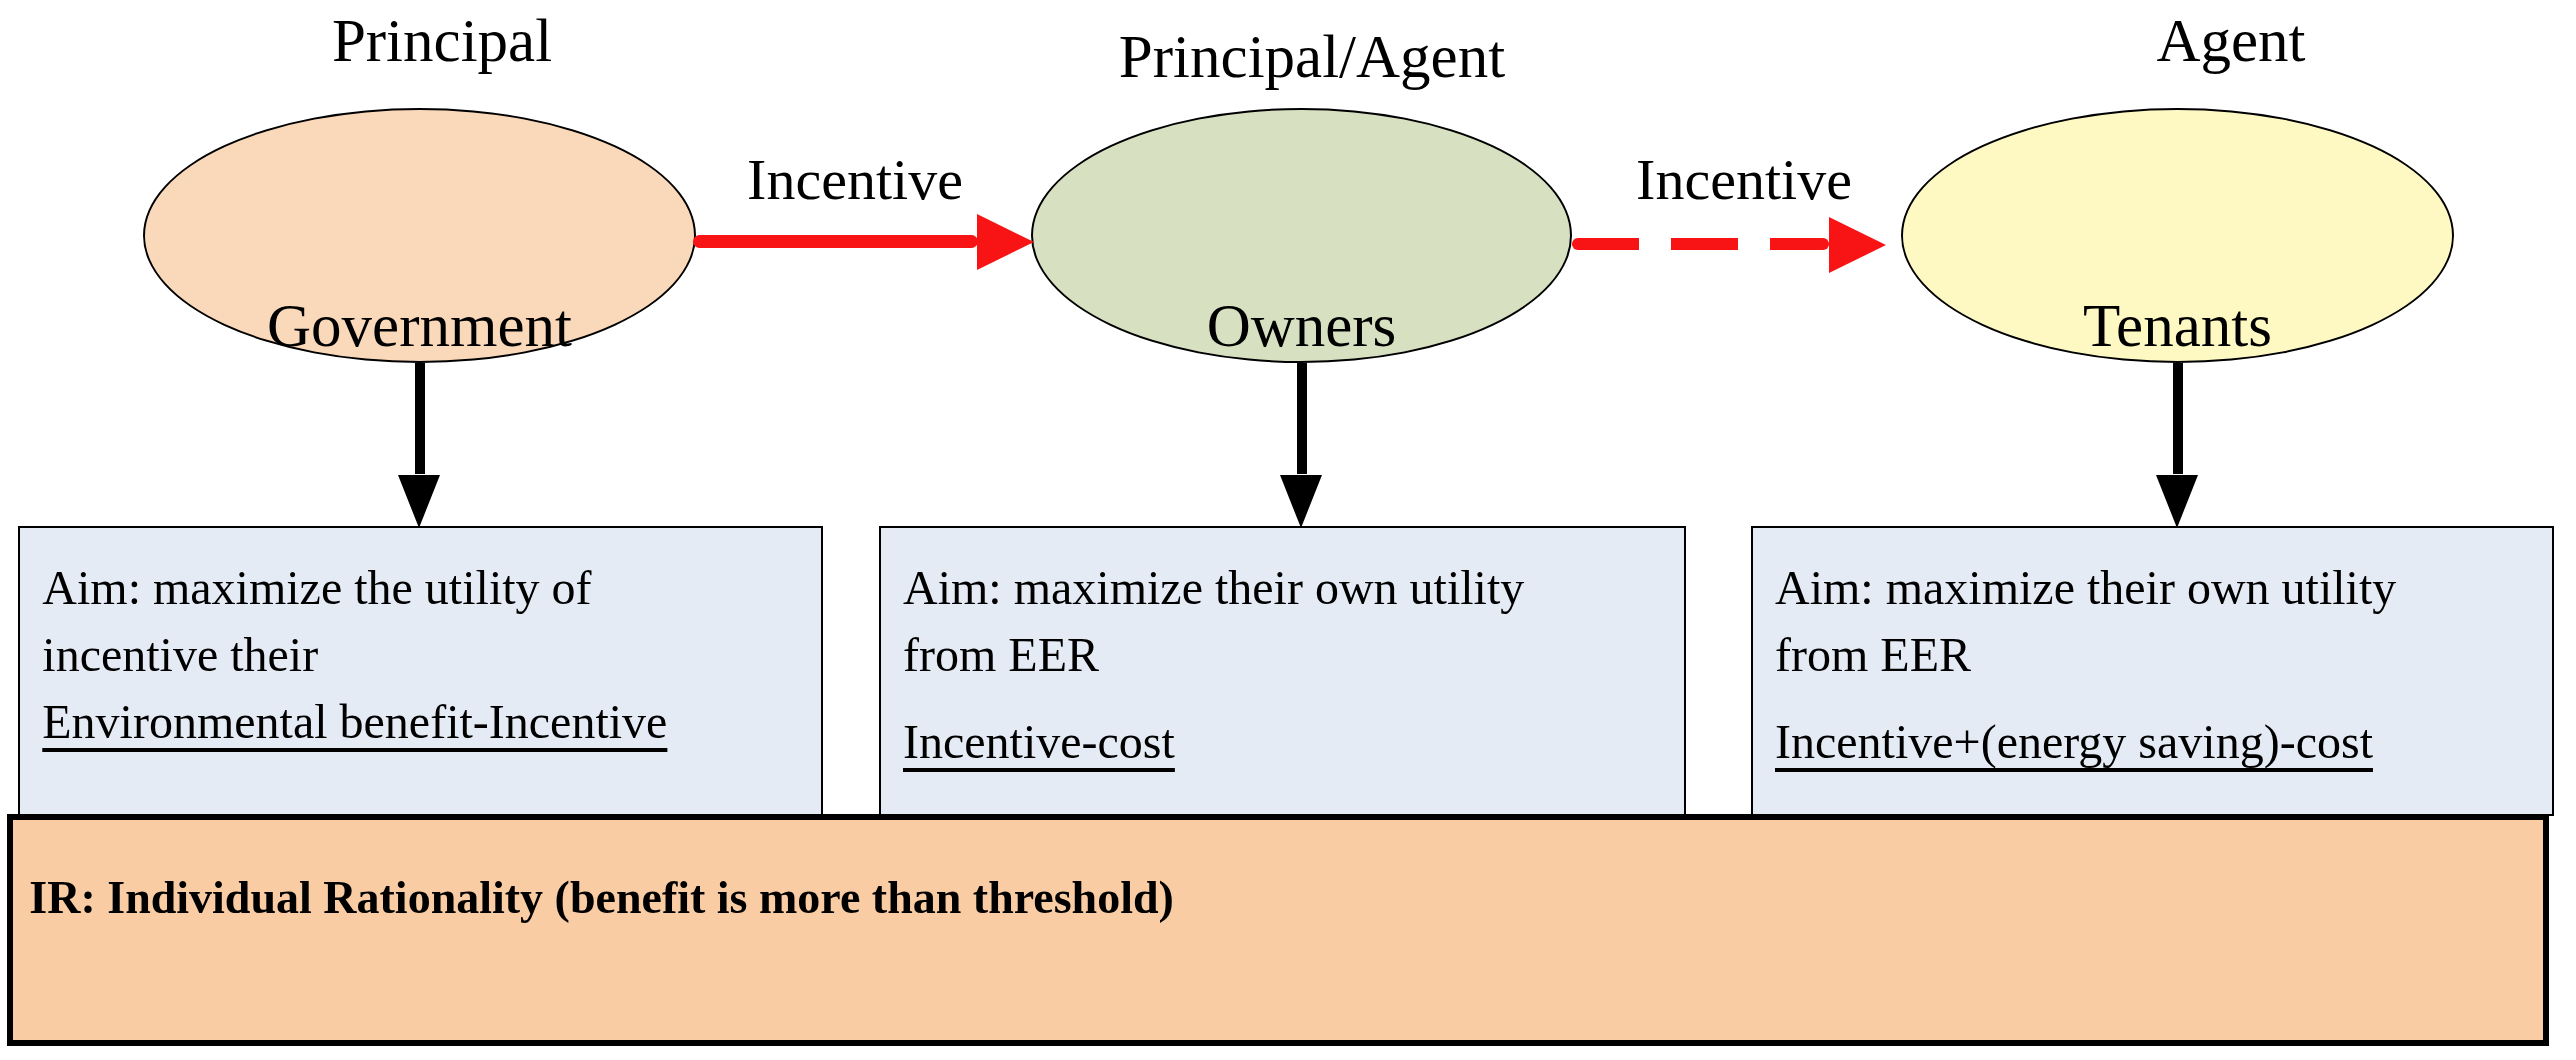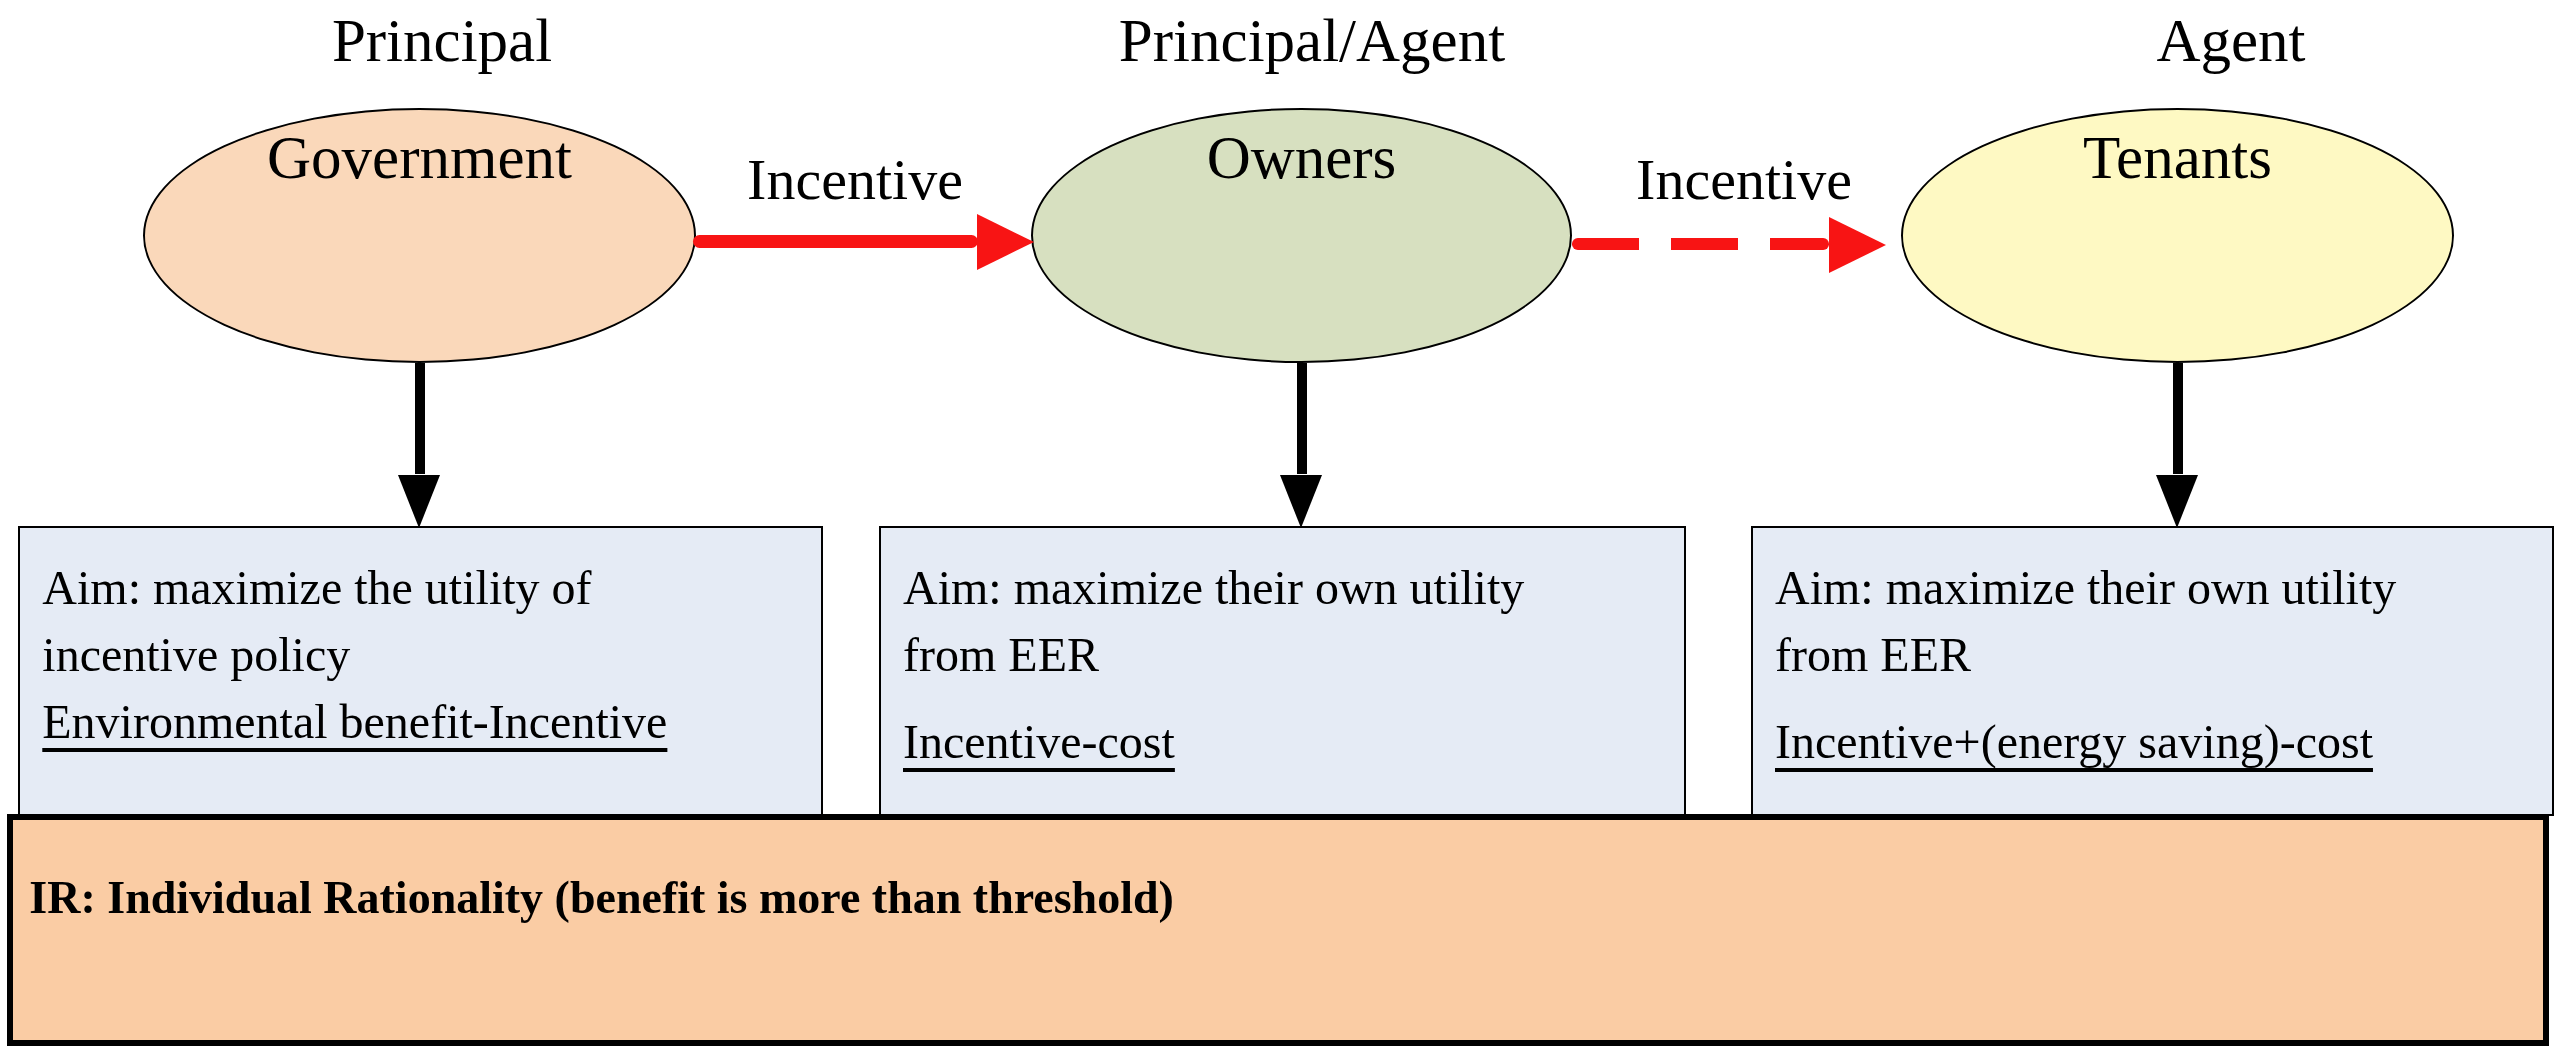--- a/index.html
+++ b/index.html
@@ -12,28 +12,28 @@
     overflow:hidden;
   }
 
   
   .role-label{
     position:absolute;top:7.3px;
     transform:translateX(-50%);
     font-size:61px;line-height:1.1;
     white-space:nowrap;
   }
-  .rl1{left:442px;} .rl2{left:1312px;} .rl3{left:2183px;margin-left:48px;}
+  .rl1{left:442px;} .rl2{left:1312px;margin-top:16px;} .rl3{left:2183px;margin-left:48px;}
 
   
   .ellipse{
     position:absolute;top:108px;height:255px;
     border:2.9px solid #000;border-radius:50%;
     box-sizing:border-box;
-    display:flex;align-items:flex-start;justify-content:center;
+    display:flex;align-items:flex-end;justify-content:center;
     font-size:61px;
     padding-top:13px;
   }
   .e1{left:143px;width:553px;background:#FAD8BA;}
   .e2{left:1031px;width:541px;background:#D7E0C0;}
   .e3{left:1901px;width:553px;background:#fef9c3;}
 
   
   .incentive-label{
     position:absolute;top:146px;
@@ -141,21 +141,21 @@
 
   <div class="down-shaft ds1"></div>
   <div class="down-head dh1"></div>
   <div class="down-shaft ds2"></div>
   <div class="down-head dh2"></div>
   <div class="down-shaft ds3"></div>
   <div class="down-head dh3"></div>
 
   <div class="aim-box b1">
     <div class="aim-line">Aim: maximize the utility of</div>
-    <div class="aim-line">incentive policy</div>
+    <div class="aim-line">incentive their</div>
     <div class="formula">Environmental benefit-Incentive</div>
   </div>
   <div class="aim-box b2">
     <div class="aim-line">Aim: maximize their own utility</div>
     <div class="aim-line">from EER</div>
     <div class="formula gapped">Incentive-cost</div>
   </div>
   <div class="aim-box b3">
     <div class="aim-line">Aim: maximize their own utility</div>
     <div class="aim-line">from EER</div>

